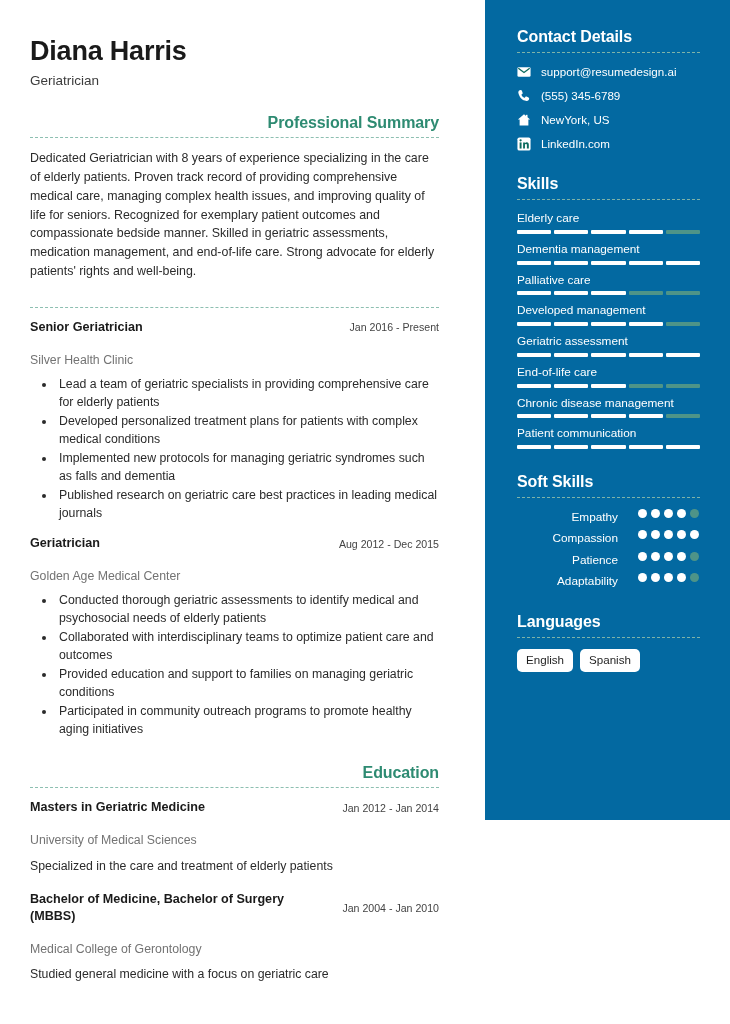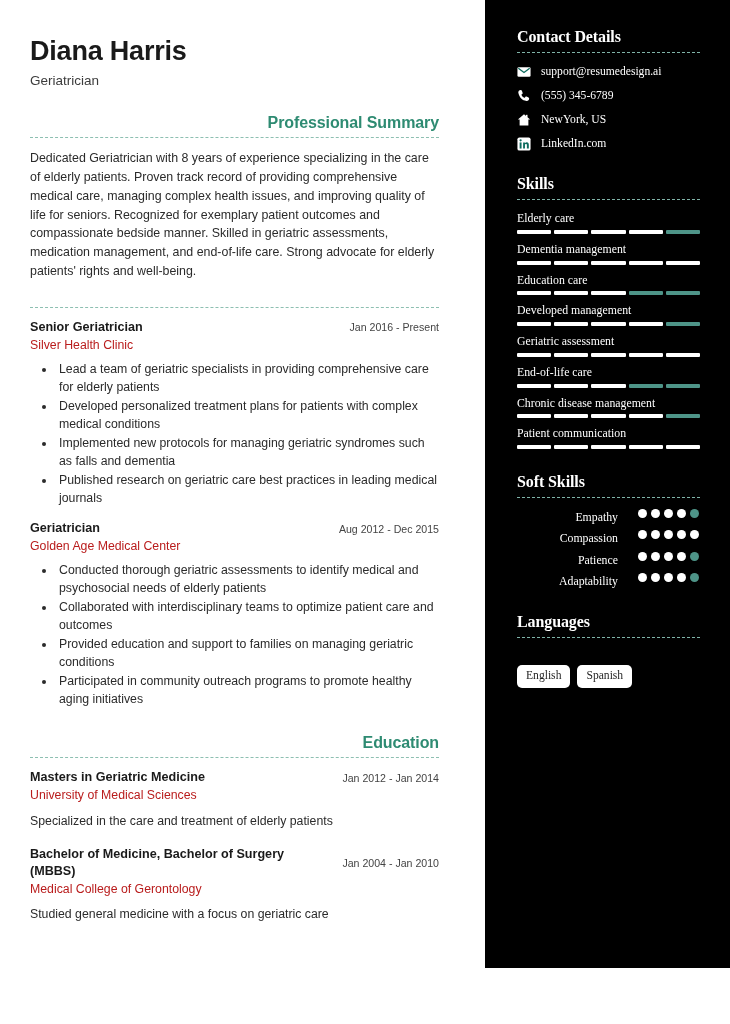--- a/index.html
+++ b/index.html
@@ -79,22 +79,22 @@
     line-height: 1.35;
   }
   .entry-date {
     font-size: 10.6px;
     color: #444;
     white-space: nowrap;
     flex-shrink: 0;
   }
   .entry-sub {
     font-size: 12.3px;
-    color: #b91c1c;
-    margin-top: 1px;
+    color: #737373;
+    margin-top: 16px;
     line-height: 1.35;
   }
   .bullets {
     margin: 6px 0 0 0;
     padding-left: 26px;
     list-style: disc;
   }
   .bullets li {
     font-size: 12.3px;
     line-height: 1.47;
@@ -110,26 +110,25 @@
   }
   .edu-entry { margin-top: 15px; }
   .edu-entry:first-of-type { margin-top: 0; }
 
   
   .sidebar {
     position: absolute;
     right: 0;
     top: 0;
     width: 245px;
-    height: 968px;
-    background: #000000;
+    height: 820px;
+    background: #0369a1;
     box-sizing: border-box;
     padding: 28px 30px 0 32px;
     color: #ffffff;
-    font-family: Liberation Serif, serif;
   }
   .side-head {
     font-size: 16px;
     font-weight: bold;
     color: #ffffff;
     margin: 0 0 6px 0;
     letter-spacing: -0.1px;
   }
   .side-divider {
     border: 0;
@@ -212,21 +211,20 @@
     flex-wrap: wrap;
     gap: 7px;
   }
   .lang-pill {
     background: #ffffff;
     color: #1f1f1f;
     font-size: 11.6px;
     padding: 4px 9px;
     border-radius: 5px;
     line-height: 1.25;
-    margin-top: 16px;
   }
 </style>
 </head>
 <body>
 
 <div class="page">
 
   <div class="main">
 
     <div>
@@ -361,21 +359,21 @@
             <div class="skill-name">Dementia management</div>
             <div class="skill-bar">
               <span class="seg on"></span>
               <span class="seg on"></span>
               <span class="seg on"></span>
               <span class="seg on"></span>
               <span class="seg on"></span>
             </div>
           </div>
           <div class="skill">
-            <div class="skill-name">Education care</div>
+            <div class="skill-name">Palliative care</div>
             <div class="skill-bar">
               <span class="seg on"></span>
               <span class="seg on"></span>
               <span class="seg on"></span>
               <span class="seg off"></span>
               <span class="seg off"></span>
             </div>
           </div>
           <div class="skill">
             <div class="skill-name">Developed management</div>

